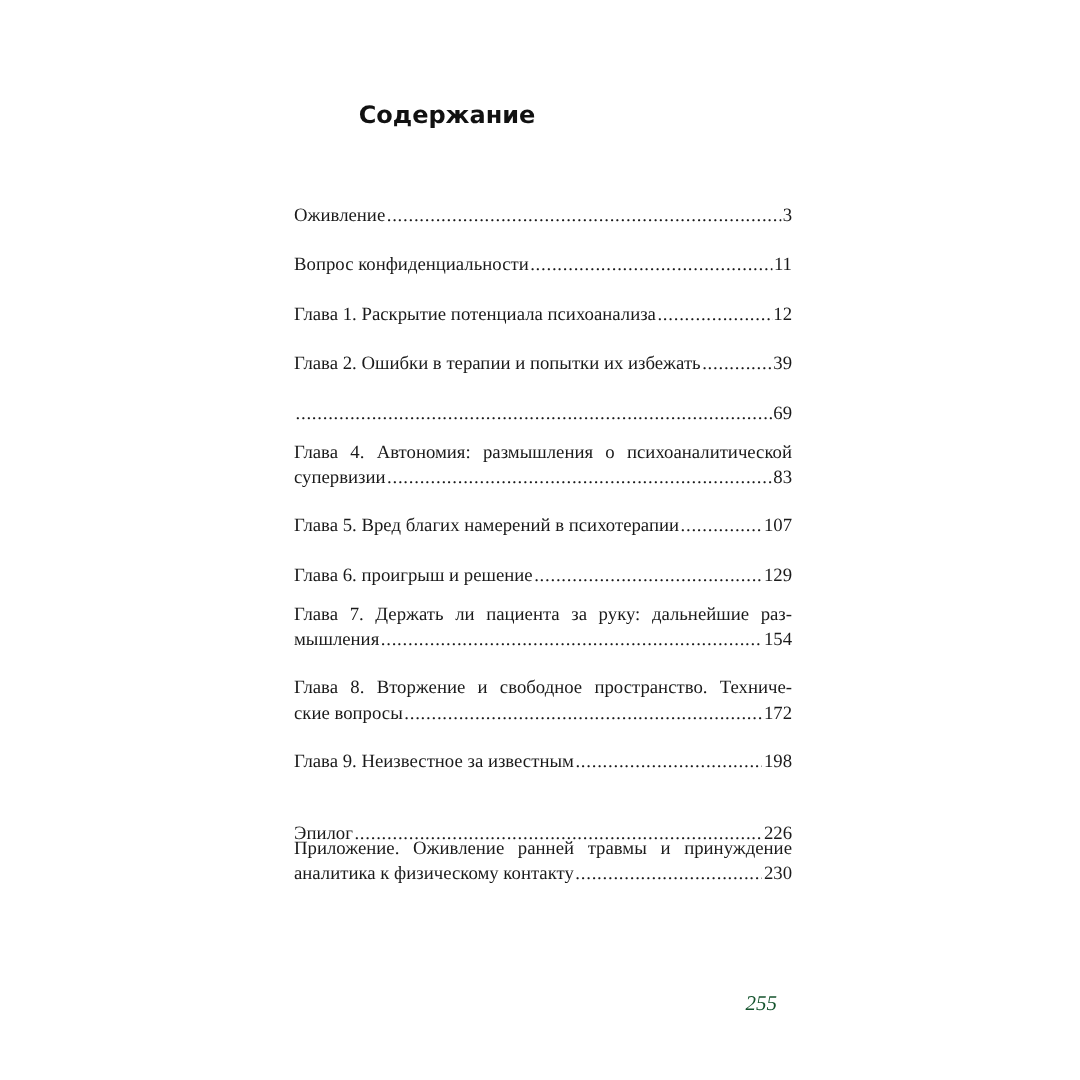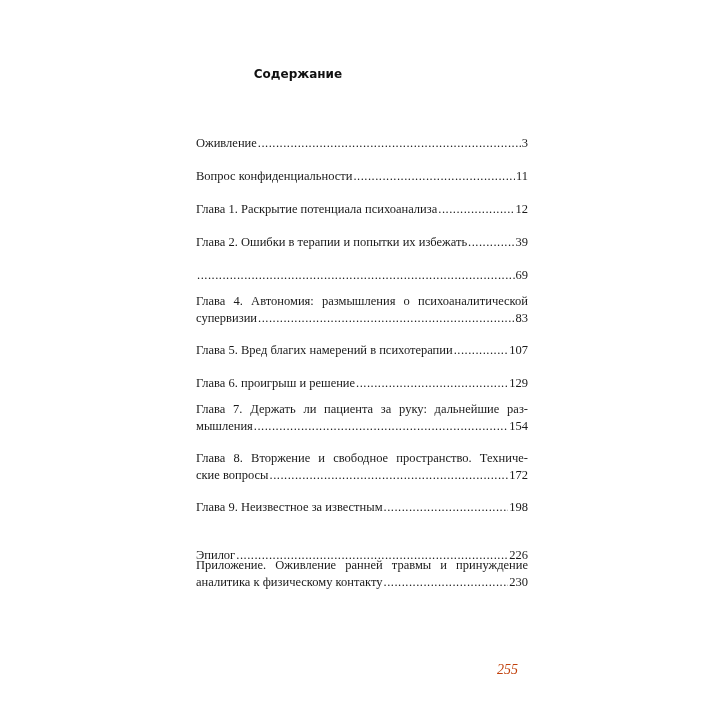--- a/index.html
+++ b/index.html
@@ -1,34 +1,34 @@
 <!DOCTYPE html>
 <html><head>
   <meta charset="utf-8">
   <style>
     html, body { margin: 0; padding: 0; background: #ffffff; }
     body { width: 720px; height: 720px; position: relative; overflow: hidden; }
     .page { position: absolute; left: 0; top: 0; width: 720px; height: 720px; background: #fff; }
     .title {
       position: absolute; left: 0; width: 596px; top: 67px; text-align: center;
-      font-family: "DejaVu Sans", sans-serif; font-weight: bold; font-size: 12px; color: #111;
+      font-family: "DejaVu Sans", sans-serif; font-weight: bold; font-size: 16px; color: #111;
     }
     .toc { position: absolute; left: 196px; width: 332px; top: 135px; }
     .entry {
       font-family: "Liberation Serif", "DejaVu Serif", serif; font-size: 12.5px; color: #1a1a1a;
       line-height: 17px; position: absolute; left: 0; width: 332px;
     }
     .entry .line { display: flex; align-items: baseline; white-space: nowrap; height: 17px; }
     .entry .first { text-align: justify; text-align-last: justify; white-space: nowrap; display: block; }
     .dots { flex: 1; overflow: hidden; margin: 0 1px; }
     .dots::after { content: "................................................................................................................................................................"; letter-spacing: 0.5px; }
     .pg { flex: none; }
     .folio {
       position: absolute; left: 497px; top: 662px; font-family: "Liberation Serif", serif;
-      font-style: italic; font-size: 14px; color: #c2410c; text-align: center;
+      font-style: italic; font-size: 14px; color: #14532d; text-align: center;
     }
   </style>
 </head>
 <body>
 
 <div class="page">
   <div class="title">Содержание</div>
 
   <div class="toc">
 

